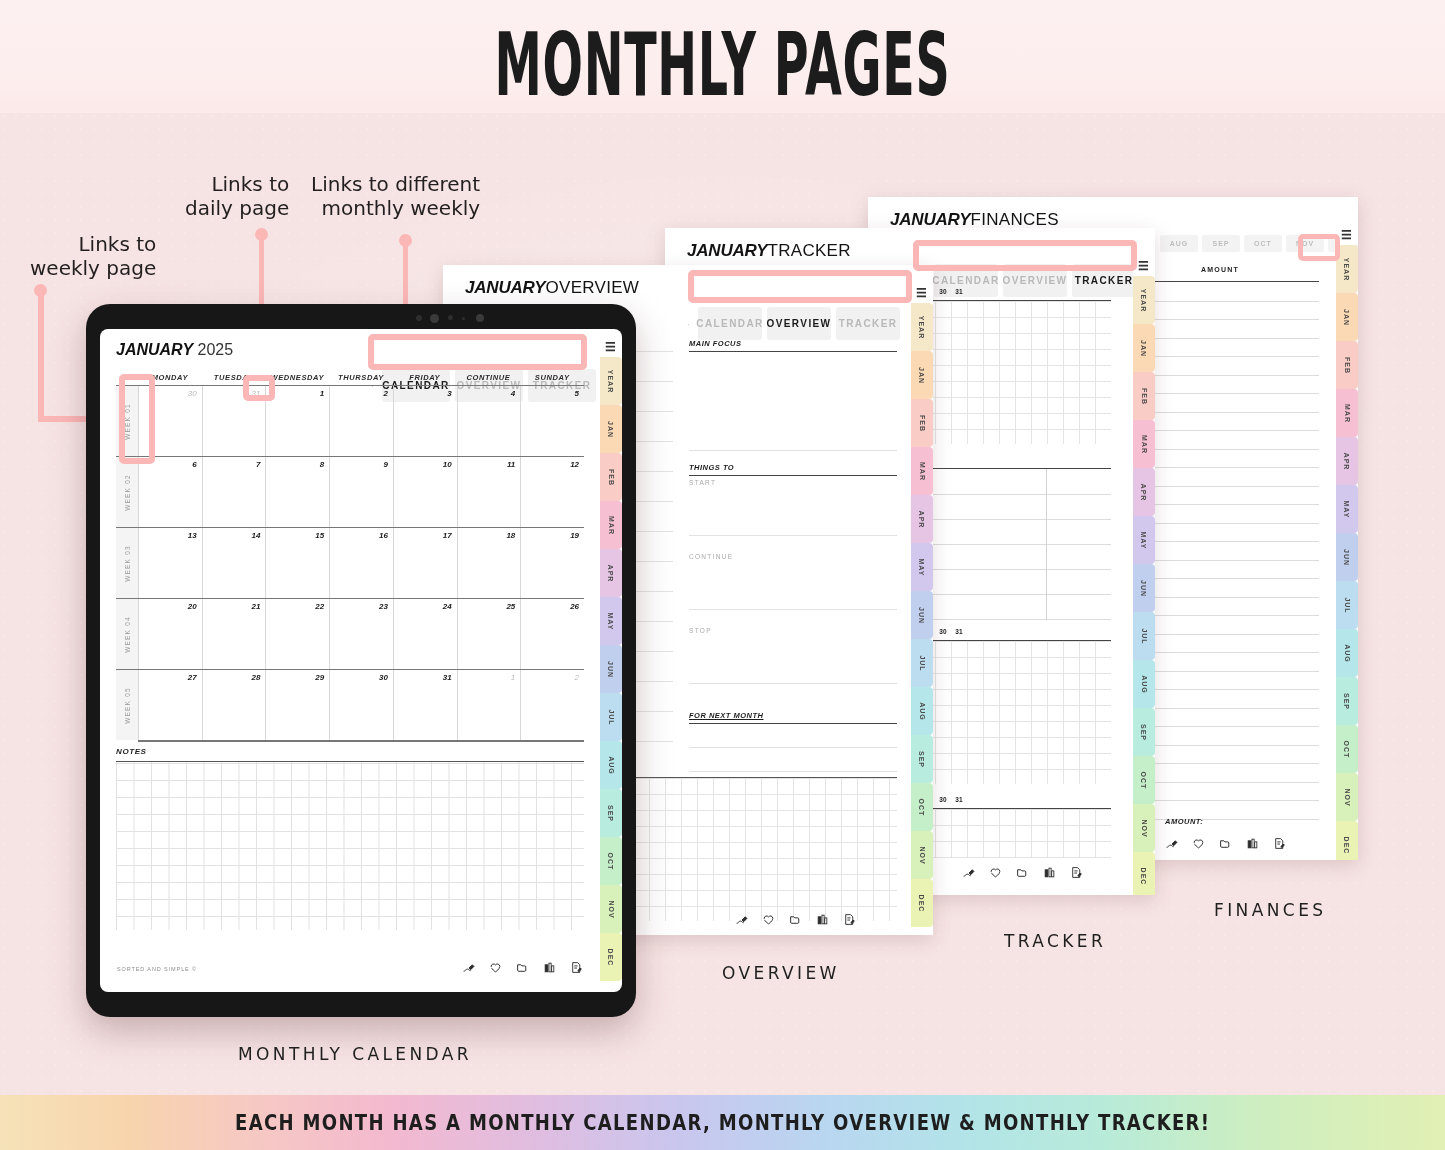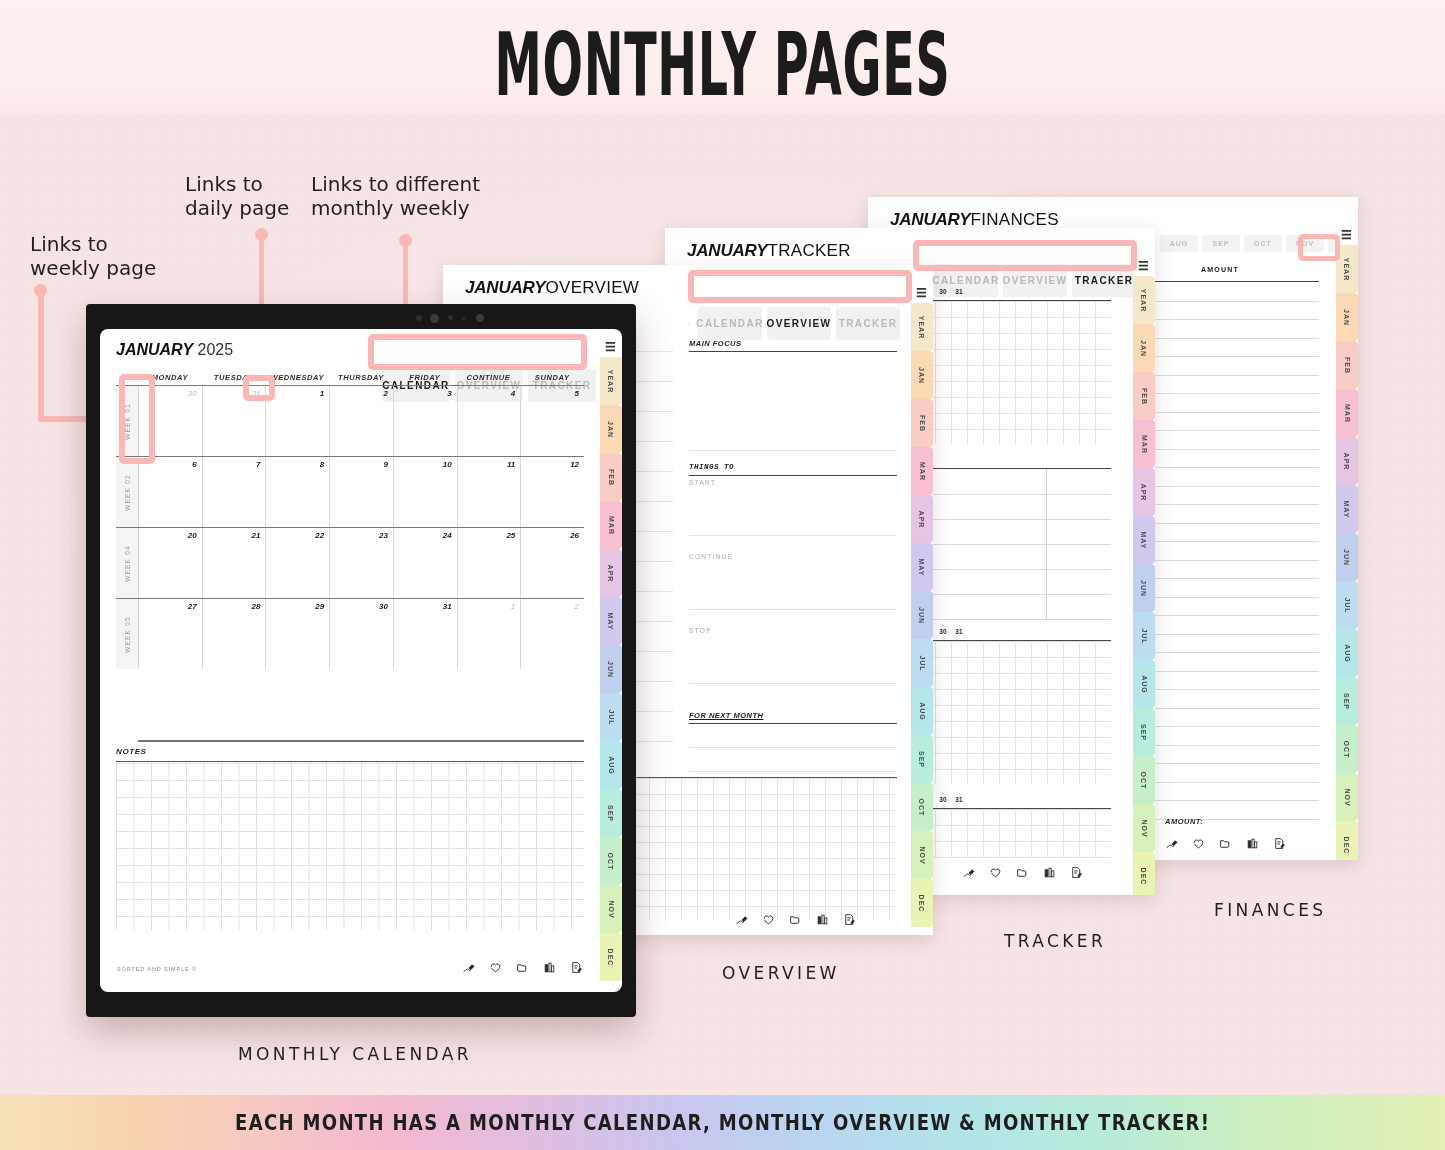--- a/index.html
+++ b/index.html
@@ -46,20 +46,21 @@
   }
 
   
   .anno-label {
     position: absolute;
     font-family: "DejaVu Sans", sans-serif;
     font-size: 20px;
     line-height: 24px;
     color: #231f20;
     white-space: pre-line;
+    text-align: right;
   }
   .anno-line { position: absolute; background: #fbb6b6; }
   .anno-dot {
     position: absolute; width: 13px; height: 13px; border-radius: 50%;
     background: #fbb6b6;
   }
   .anno-box {
     position: absolute;
     border: 6px solid #fbb6b6;
     border-radius: 5px;
@@ -102,21 +103,21 @@
   }
   .stab span { transform: rotate(90deg); white-space: nowrap; }
   .stab-menu {
     background: #fff; color: #333; font-size: 12px;
     border-radius: 0 3px 3px 0;
   }
 
   
   #tablet {
     position: absolute; left: 86px; top: 304px; width: 550px; height: 713px;
-    background: #171717; border-radius: 4px;
+    background: #171717; border-radius: 24px;
     box-shadow: 0 14px 34px rgba(110,70,75,0.34);
   }
   #tablet-screen {
     position: absolute; left: 14px; top: 25px; width: 522px; height: 663px;
     background: #fff; border-radius: 8px; overflow: hidden;
   }
   #tablet-cam { position: absolute; left: 330px; top: 11px; width: 90px; height: 7px; }
   #tablet-cam i {
     position: absolute; top: 0; border-radius: 50%; background: #2e2e2e; display: block;
   }
@@ -563,21 +564,21 @@
     <span class="pill-dot">·</span>
     <div class="pill" style="width:64px;">CALENDAR</div>
     <div class="pill active" style="width:64px;">OVERVIEW</div>
     <div class="pill" style="width:64px;">TRACKER</div>
   </div>
 
   <div class="seclabel" style="left:246px; top:74px;text-align:center;">MAIN FOCUS</div>
   <div class="rule dark" style="left:246px; top:86px; width:208px;"></div>
   <div class="rule" style="left:246px; top:185px; width:208px;"></div>
 
-  <div class="seclabel" style="left:246px; top:198px;font-family:Liberation Mono, monospace;">THINGS TO</div>
+  <div class="seclabel" style="left:246px; top:198px;">THINGS TO</div>
   <div class="rule dark" style="left:246px; top:210px; width:208px;"></div>
   <div class="sublabel" style="left:246px; top:214px;">START</div>
   <div class="rule" style="left:246px; top:270px; width:208px;"></div>
   <div class="sublabel" style="left:246px; top:288px;">CONTINUE</div>
   <div class="rule" style="left:246px; top:344px; width:208px;"></div>
   <div class="sublabel" style="left:246px; top:362px;">STOP</div>
   <div class="rule" style="left:246px; top:418px; width:208px;"></div>
 
   <div class="seclabel" style="left:246px; top:446px;text-decoration:underline;">FOR NEXT MONTH</div>
   <div class="rule dark" style="left:246px; top:458px; width:208px;"></div>
@@ -755,20 +756,46 @@
             <div class="daynum">9</div>
           </div>
           <div class="daycell">
             <div class="daynum">10</div>
           </div>
           <div class="daycell">
             <div class="daynum">11</div>
           </div>
           <div class="daycell">
             <div class="daynum">12</div>
+          </div>
+        </div>
+        <div class="wkrow">
+          <div class="wklabel">
+            <span>WEEK 03</span>
+          </div>
+          <div class="daycell">
+            <div class="daynum">13</div>
+          </div>
+          <div class="daycell">
+            <div class="daynum">14</div>
+          </div>
+          <div class="daycell">
+            <div class="daynum">15</div>
+          </div>
+          <div class="daycell">
+            <div class="daynum">16</div>
+          </div>
+          <div class="daycell">
+            <div class="daynum">17</div>
+          </div>
+          <div class="daycell">
+            <div class="daynum">18</div>
+          </div>
+          <div class="daycell">
+            <div class="daynum">19</div>
           </div>
         </div>
         <div class="wkrow">
           <div class="wklabel">
             <span>WEEK 04</span>
           </div>
           <div class="daycell">
             <div class="daynum">20</div>
           </div>
           <div class="daycell">

